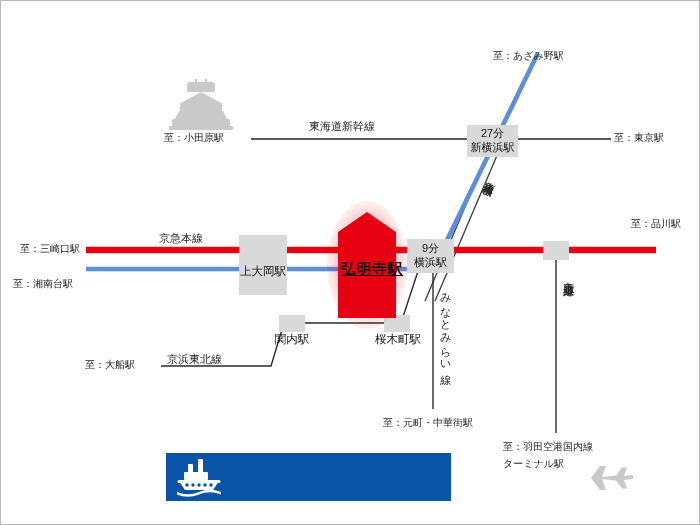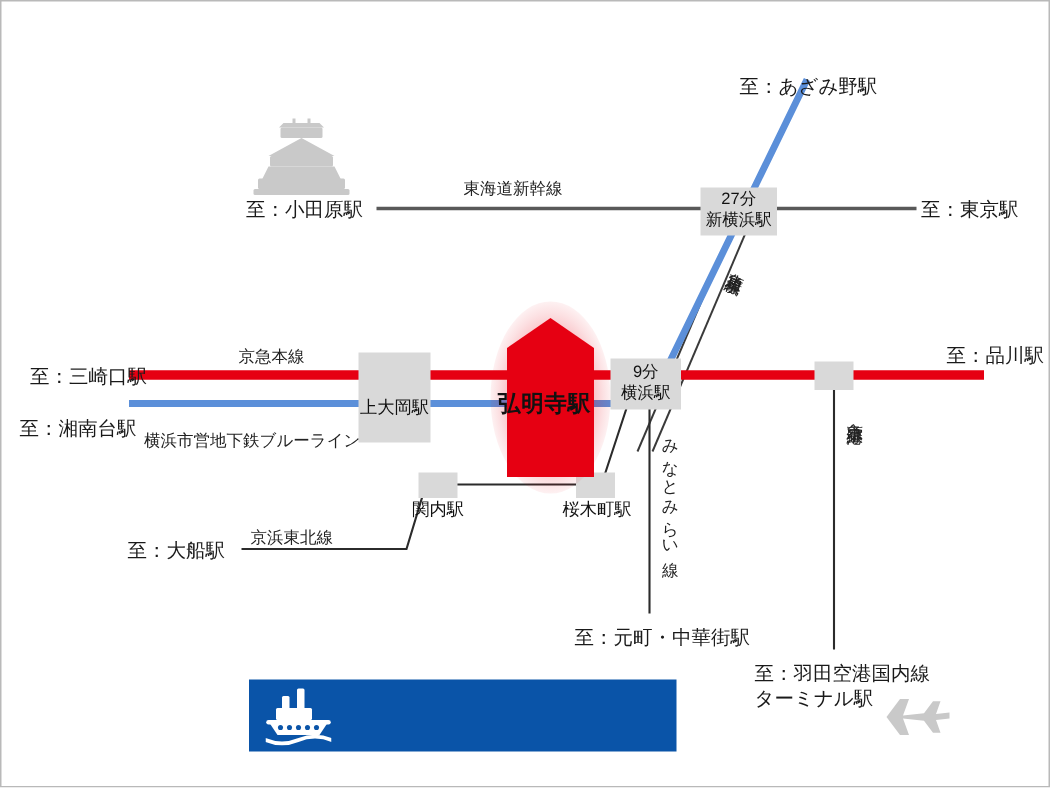--- a/index.html
+++ b/index.html
@@ -2,21 +2,21 @@
 <html><head>
 <meta charset="utf-8">
 <style>
   html,body{margin:0;padding:0;background:#ffffff;}
   body{font-family:"Liberation Sans","DejaVu Sans",sans-serif;}
   #map-frame{
     position:relative;width:700px;height:525px;background:#ffffff;
     border:1px solid #b9b9b9;box-sizing:border-box;overflow:hidden;
   }
   #map-canvas{position:absolute;left:0;top:0;width:700px;height:525px;}
-  .lbl{position:absolute;white-space:nowrap;color:#1a1a1a;font-size:13px;line-height:1.25;}
+  .lbl{position:absolute;white-space:nowrap;color:#1a1a1a;font-size:10px;line-height:1.25;}
   .lbl.lineName{font-size:11px;color:#222;}
   .vert{writing-mode:vertical-rl;text-orientation:upright;letter-spacing:1px;}
   .stbox{
     position:absolute;background:#d9d9d9;
   }
   .stlabel{position:absolute;white-space:nowrap;font-size:11.5px;color:#111;text-align:center;}
   .stlabel.two{line-height:1.12;font-size:11px;}
   .big-station{
     position:absolute;font-size:15px;font-weight:bold;color:#111;white-space:nowrap;
     letter-spacing:0.5px;
@@ -98,47 +98,46 @@
   <div class="stbox" style="left:278px;top:314px;width:26px;height:17px;"></div>
   <div class="stlabel" style="left:261px;top:331px;width:60px;text-align:center;">関内駅</div>
 
   <div class="stbox" style="left:383px;top:314px;width:26px;height:17px;"></div>
   <div class="stlabel" style="left:366px;top:331px;width:62px;">桜木町駅</div>
 
   <div class="glow" style="left:326px;top:200px;width:80px;height:128px;"></div>
   <svg style="position:absolute;left:337px;top:211px;width:58px;height:106px;" viewBox="0 0 58 106">
     <path d="M0 20 L29 0 L58 20 L58 106 L0 106 Z" fill="#e60012"></path>
   </svg>
-  <div class="big-station" style="left:312px;top:259px;width:100px;text-align:center;">弘明寺駅</div>
+  <div class="big-station" style="left:302px;top:259px;width:100px;text-align:right;text-decoration:underline;">弘明寺駅</div>
 
   <div class="lbl lineName" style="left:308px;top:119px;">東海道新幹線</div>
 
   <div class="lbl lineName" style="left:158px;top:231px;">京急本線</div>
 
-  <div class="lbl lineName" style="left:95px;top:287px;">横浜市営地下鉄ブルーライン</div>
 
   <div class="lbl lineName" style="left:166px;top:352px;">京浜東北線</div>
 
   <div class="lbl lineName vert" style="left:487px;top:170px;transform:rotate(23deg);transform-origin:top left;">東急東横線</div>
 
   <div class="lbl lineName vert" style="left:437px;top:284px;">みなとみらい線</div>
 
   <div class="lbl lineName vert" style="left:560px;top:272px;">京急空港線</div>
 
   <div class="lbl" style="left:19px;top:242px;">至：三崎口駅</div>
 
   <div class="lbl" style="left:12px;top:277px;">至：湘南台駅</div>
 
   <div class="lbl" style="left:163px;top:131px;">至：小田原駅</div>
 
   <div class="lbl" style="left:613px;top:131px;">至：東京駅</div>
 
   <div class="lbl" style="left:492px;top:49px;">至：あざみ野駅</div>
 
-  <div class="lbl" style="left:630px;top:228px;">至：品川駅</div>
+  <div class="lbl" style="left:630px;top:217px;">至：品川駅</div>
 
   <div class="lbl" style="left:84px;top:358px;">至：大船駅</div>
 
   <div class="lbl" style="left:382px;top:416px;">至：元町・中華街駅</div>
 
   <div class="lbl" style="left:502px;top:440px;">至：羽田空港国内線</div>
   <div class="lbl" style="left:502px;top:457px;">ターミナル駅</div>
 
   <div class="ship-banner" style="left:165px;top:452px;width:285px;height:48px;"></div>
   <svg style="position:absolute;left:176px;top:457px;width:44px;height:40px;" viewBox="0 0 44 40">

